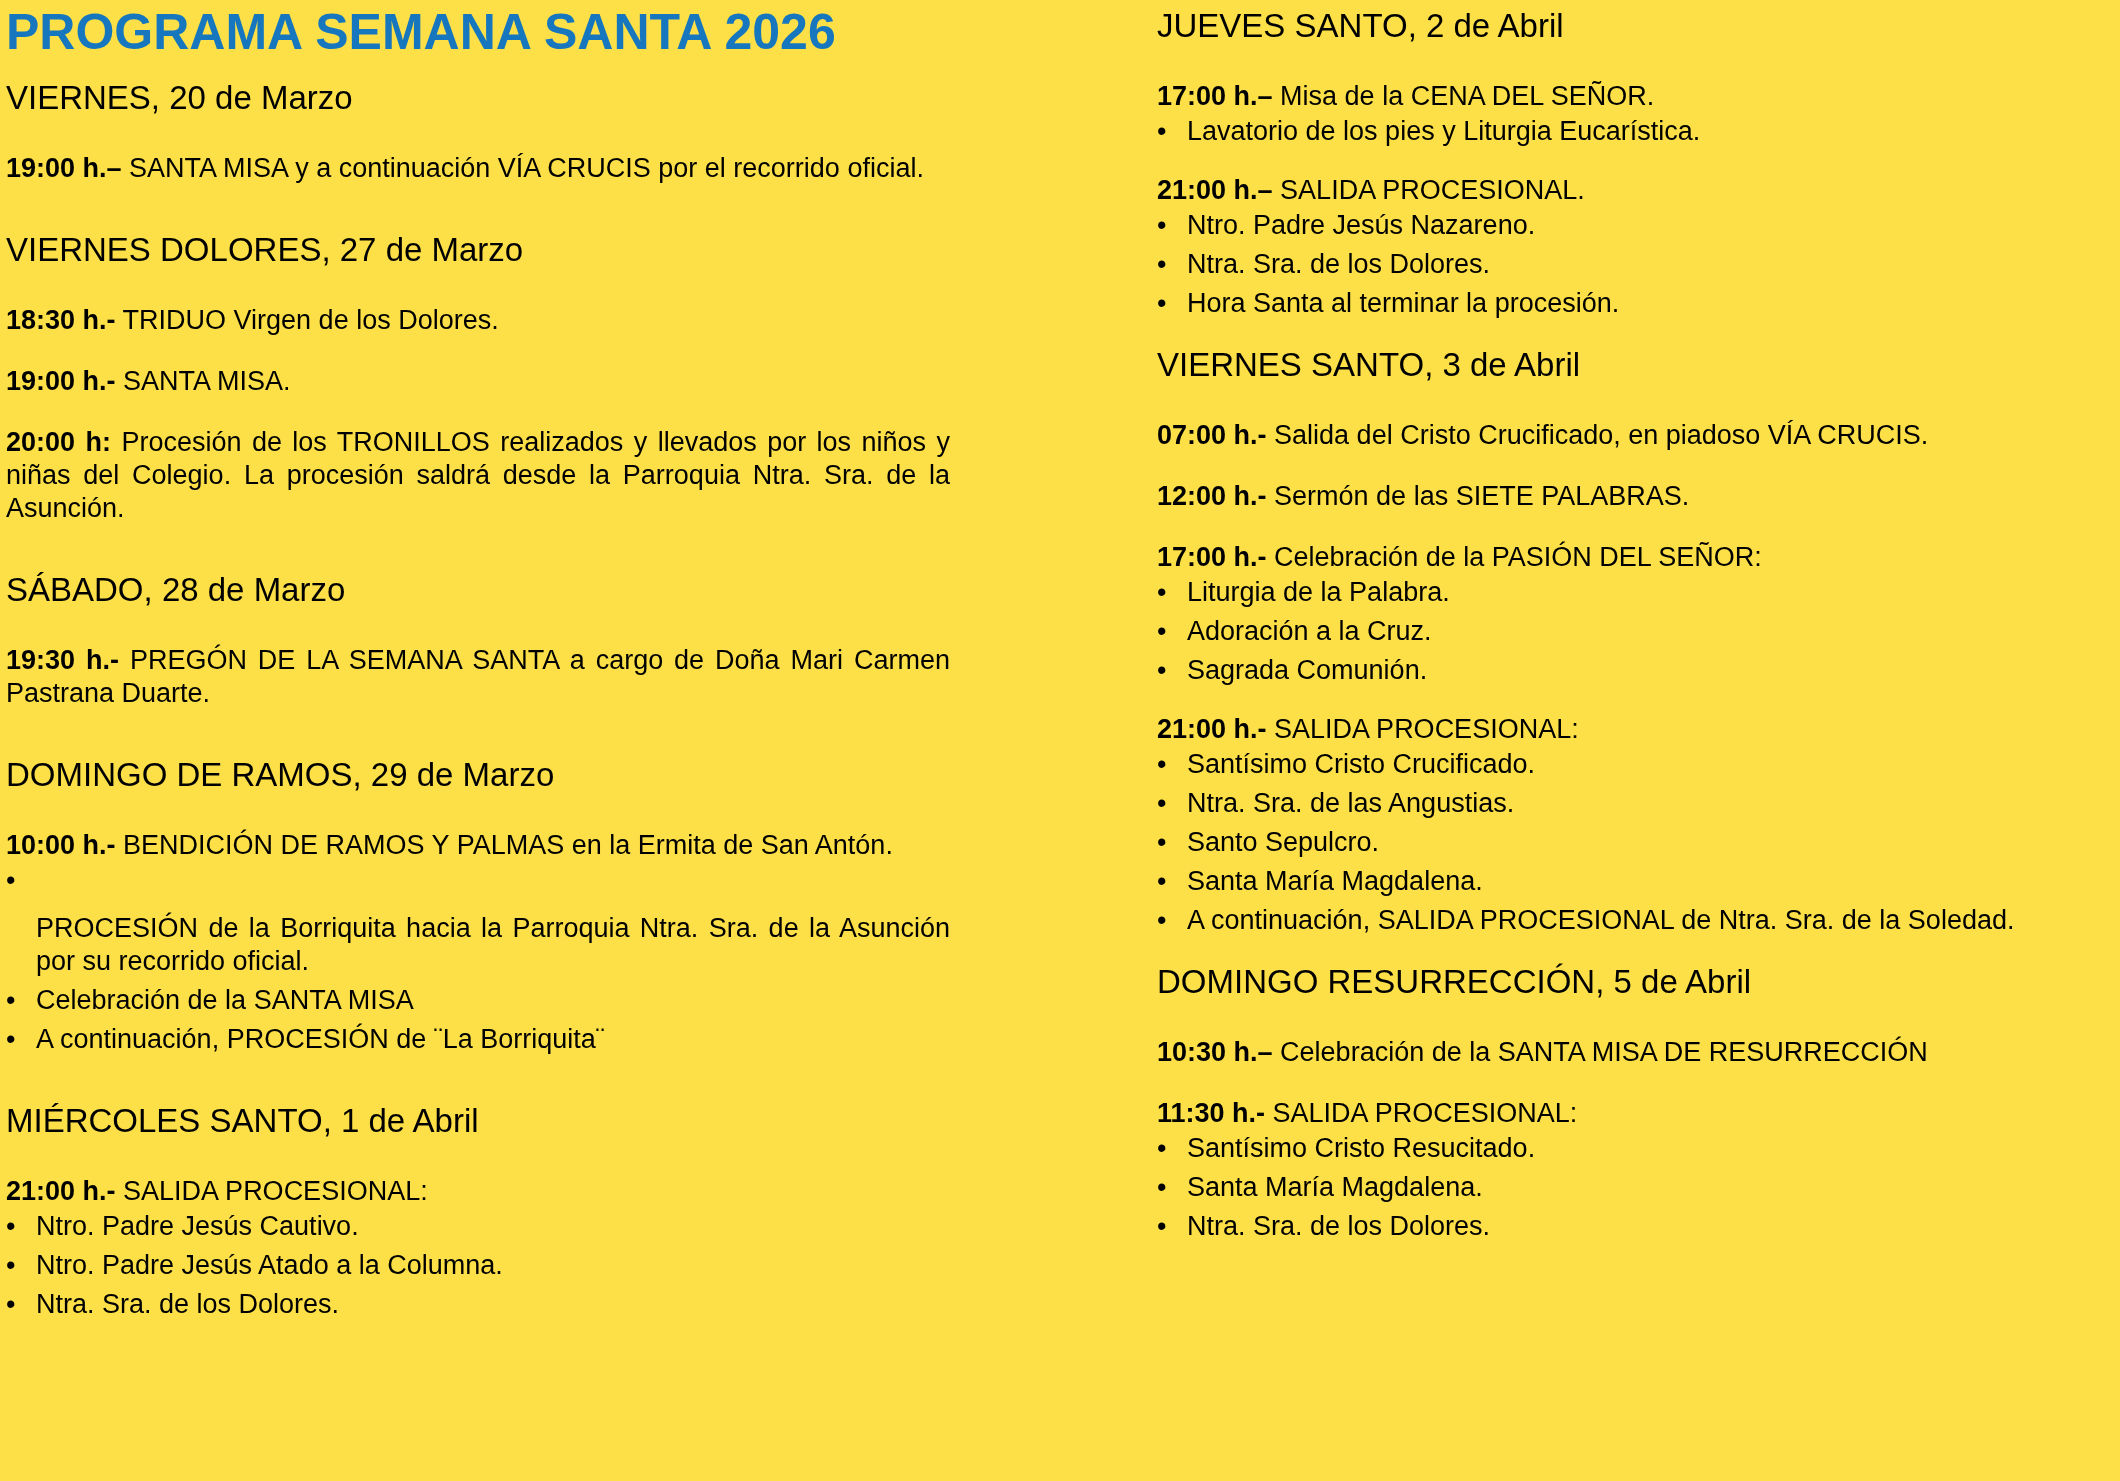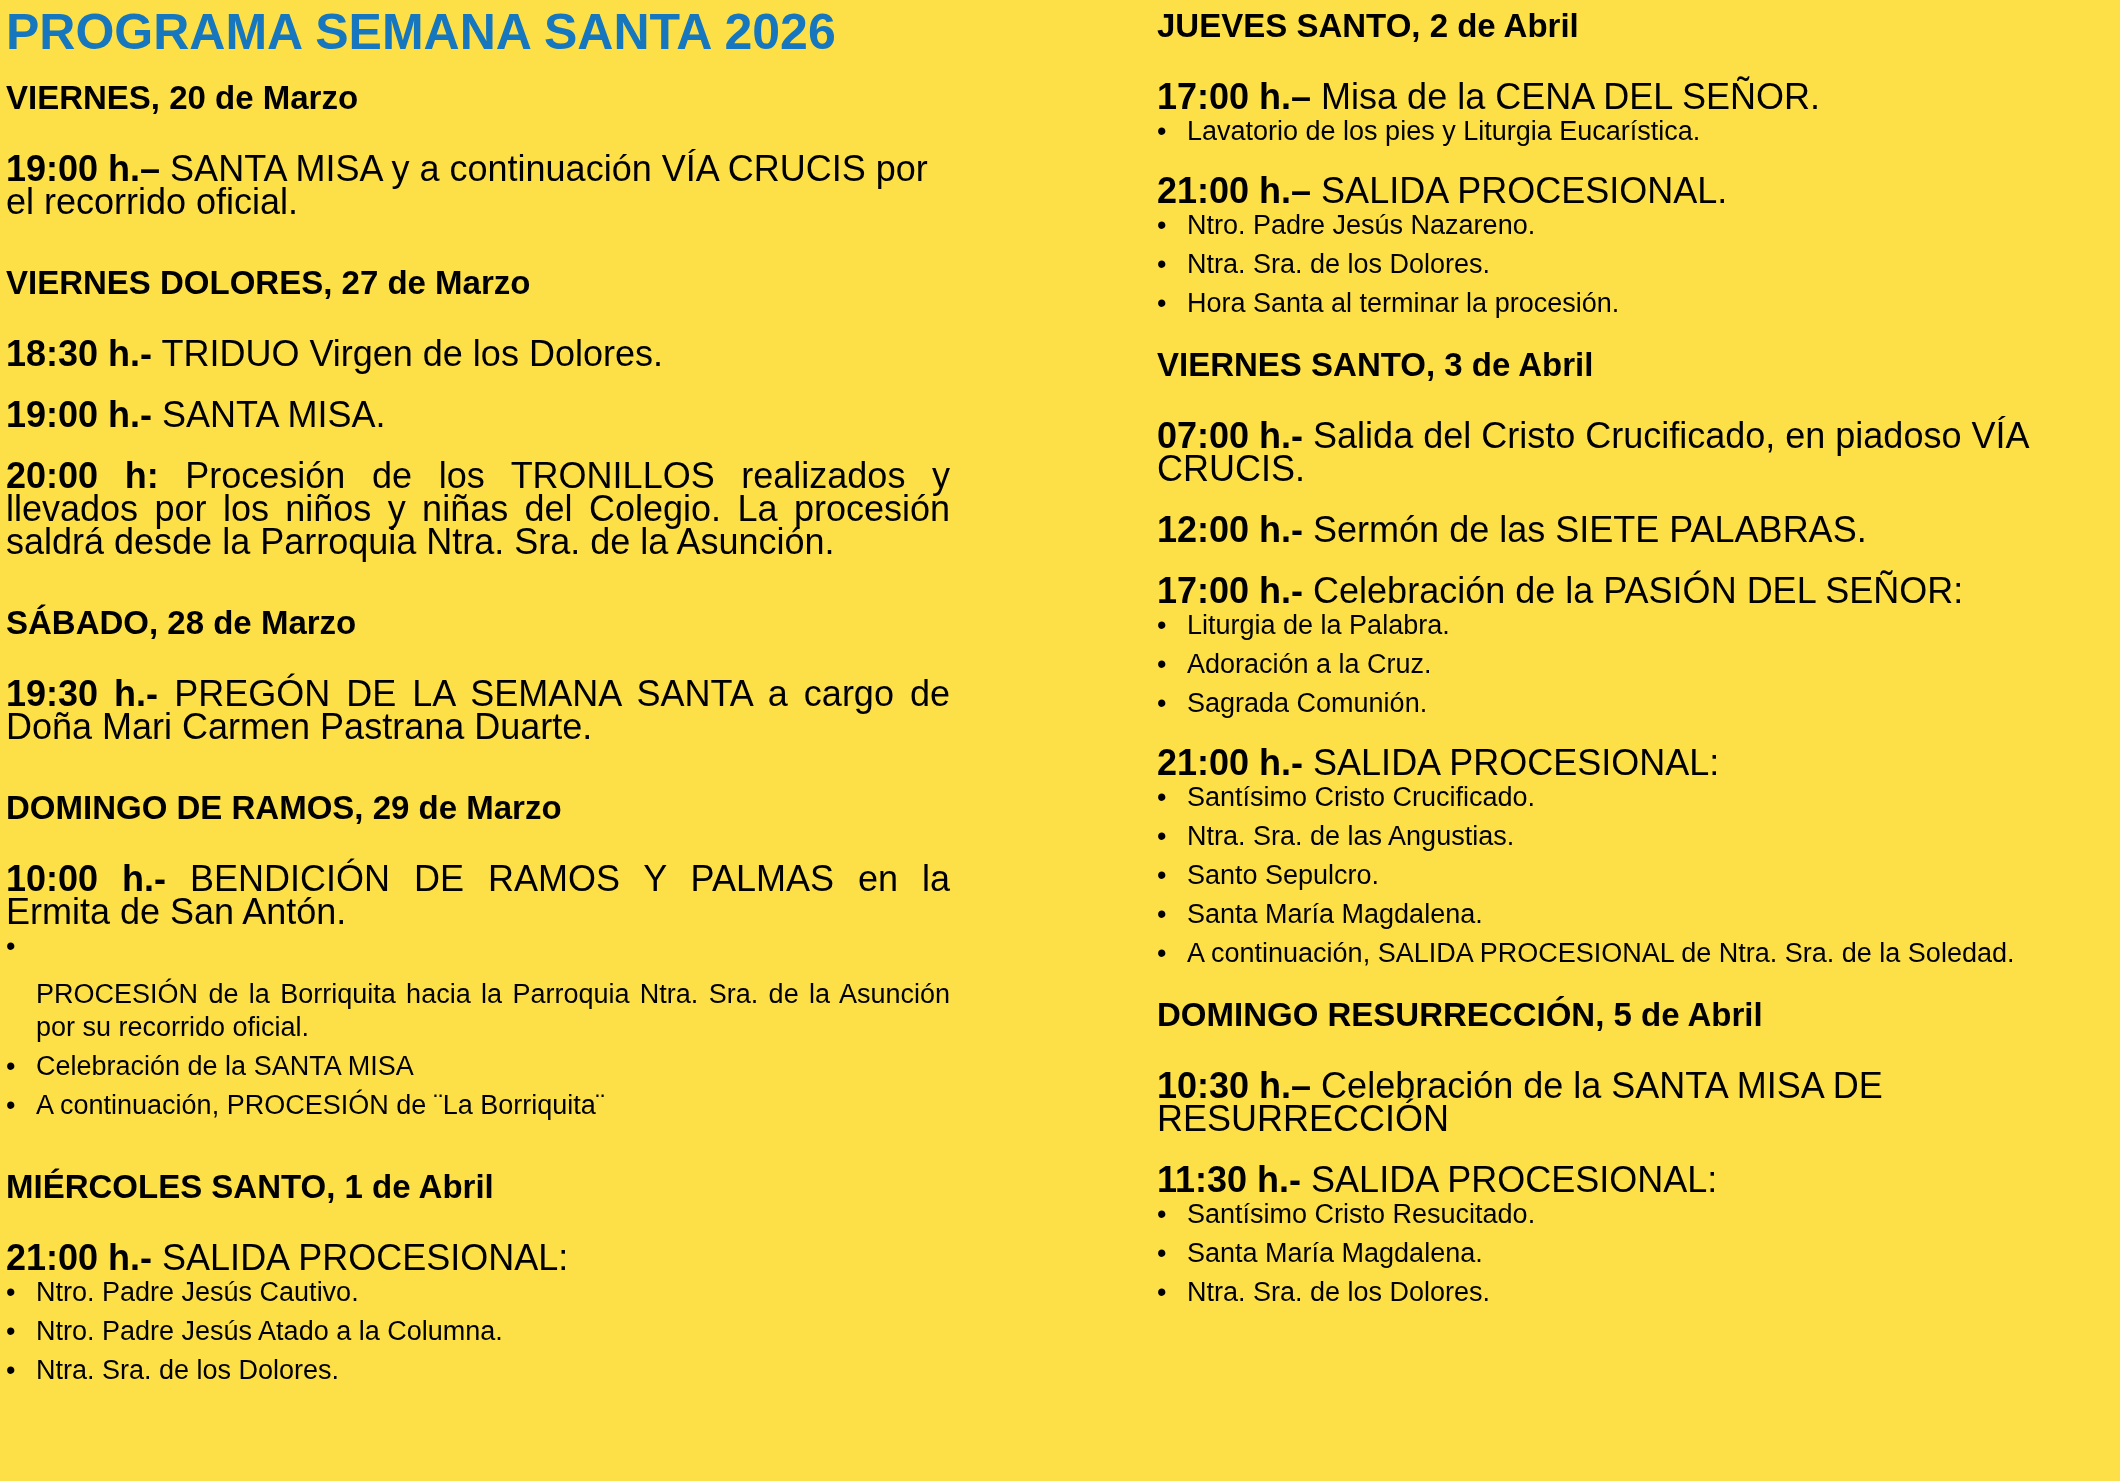--- a/index.html
+++ b/index.html
@@ -18,27 +18,27 @@
   .doc-title{
     font-size:50px;
     line-height:54px;
     font-weight:700;
     margin:0 0 18px 0;
     letter-spacing:0;
   }
   .heading{
     font-size:33px;
     line-height:41px;
-    font-weight:700;
+    font-weight:400;
     margin:24px 0 34px 0;
   }
   .col-left .heading{margin-top:44px;}
   .sections .schedule-section:first-child .heading{margin-top:0;}
   .entry{
-    font-size:36px;
+    font-size:27px;
     line-height:33px;
     margin:0 0 28px 0;
   }
   .entry.tight{margin-bottom:2px;}
   .entry .time{font-weight:700;}
   .bullet{
     display:flex;
     font-size:27px;
     line-height:33px;
     margin:0 0 6px 0;

